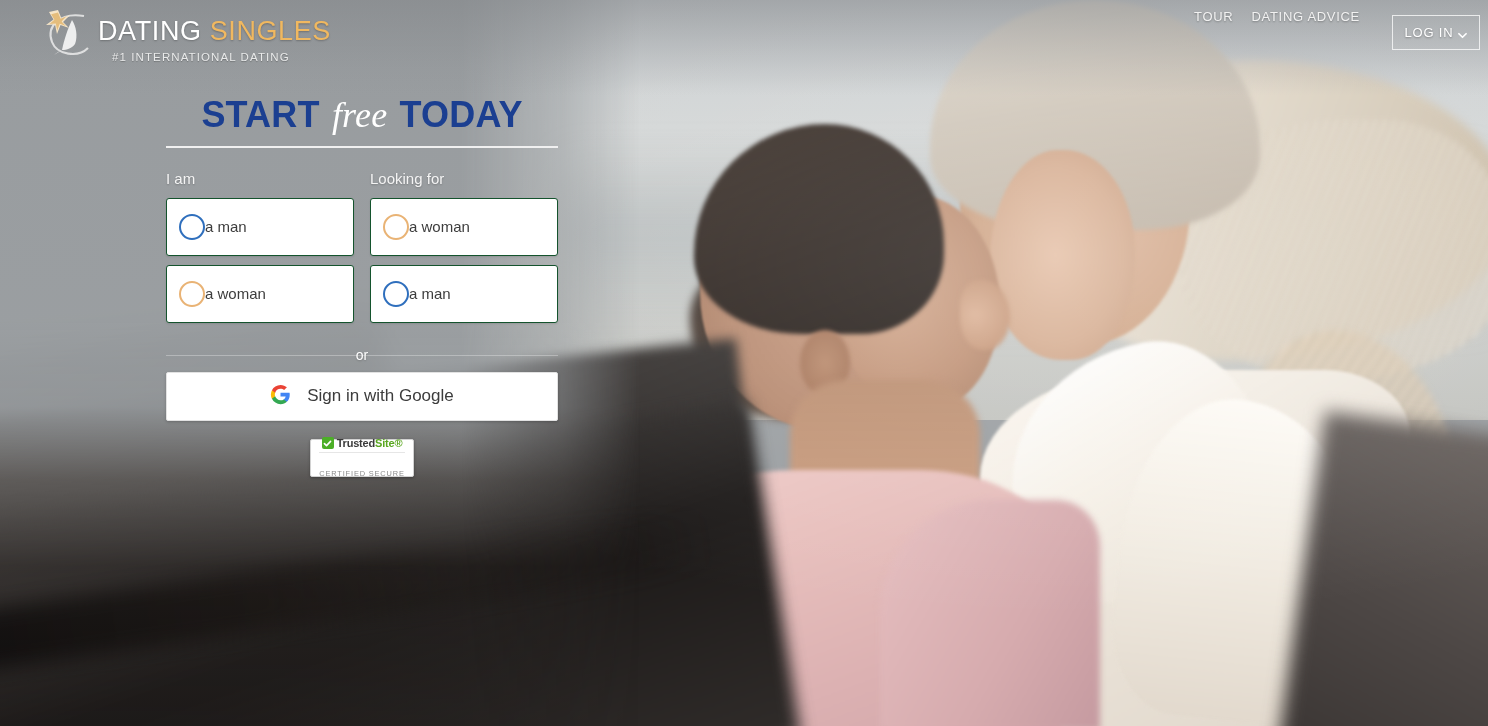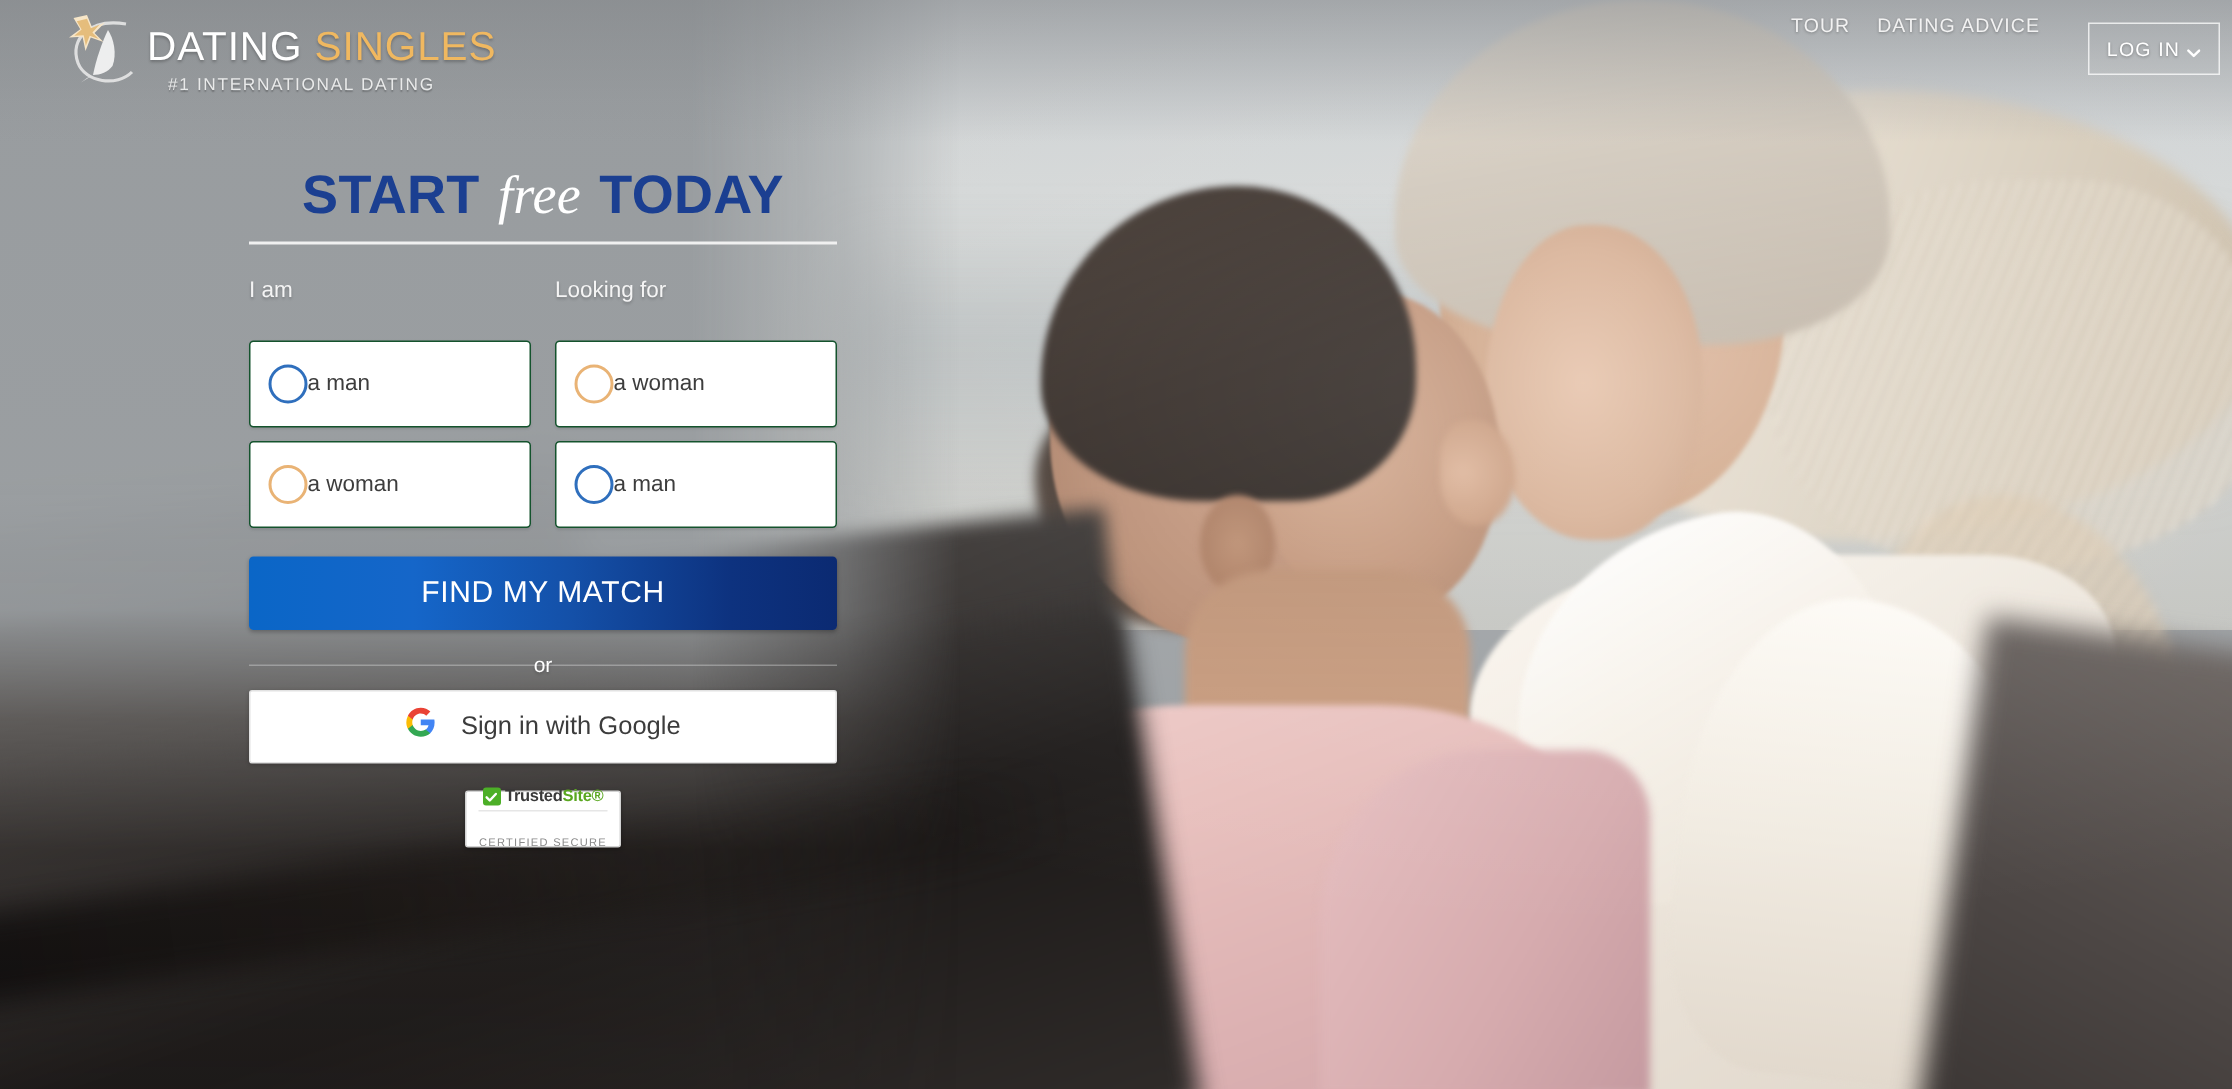--- a/index.html
+++ b/index.html
@@ -260,21 +260,21 @@
     border: 1px solid rgba(255,255,255,.75);
     display: flex; align-items: center; justify-content: center; gap: 5px;
     color: #fff; font-size: 13px; letter-spacing: .8px;
     cursor: pointer; background: transparent;
     text-shadow: 0 1px 2px rgba(0,0,0,.3);
   }
   .chev { display: inline-block; width: 9px; height: 9px; }
 
   
   .form-wrap {
-    position: absolute; left: 166px; top: 110px; width: 392px;
+    position: absolute; left: 166px; top: 95px; width: 392px;
     z-index: 30;
   }
   .headline {
     text-align: center;
     font-size: 36px; font-weight: 700; letter-spacing: .2px;
     color: #1b3f91;
     padding-bottom: 10px;
     border-bottom: 2px solid #f0f0f0;
     margin-bottom: 22px;
     line-height: 1.1;
@@ -282,21 +282,21 @@
   }
   .headline .free {
     color: #ffffff; font-style: italic; font-weight: 400;
     font-family: "Liberation Serif", serif;
     font-size: 36px;
     padding: 0 2px;
   }
   .cols { display: flex; gap: 16px; }
   .col { flex: 1; }
   .col-label {
-    color: #f4f4f4; font-size: 15px; margin-bottom: 25px;
+    color: #f4f4f4; font-size: 15px; margin-bottom: 11px;
     text-shadow: 0 1px 2px rgba(0,0,0,.22);
   }
   .opt {
     height: 58px; background: #fff;
     border: 1px solid #14532d; border-radius: 3px;
     display: flex; align-items: center; 
     padding-left: 12px; margin-bottom: 9px;
     cursor: pointer;
     box-shadow: 0 1px 2px rgba(0,0,0,.10);
   }
@@ -469,21 +469,20 @@
           <span class="opt-label">a woman</span>
         </div>
 
         <div class="opt">
           <span class="radio"></span>
           <span class="opt-label">a man</span>
         </div>
       </div>
     </div>
 
-    <button class="cta">FIND MY MATCH</button>
 
     <div class="or-row">
       <span class="or-text">or</span>
     </div>
 
     <div class="google-btn">
       <span>
         <svg width="21" height="21" viewBox="0 0 48 48">
           <path fill="#4285F4" d="M45.1 24.5c0-1.6-.14-3.14-.4-4.6H24v8.7h11.8c-.5 2.75-2.05 5.08-4.37 6.64v5.52h7.07c4.14-3.8 6.6-9.42 6.6-16.26z"></path>
           <path fill="#34A853" d="M24 46c5.9 0 10.86-1.96 14.48-5.3l-7.07-5.5c-1.96 1.32-4.48 2.1-7.41 2.1-5.7 0-10.52-3.84-12.25-9.02H4.46v5.68C8.06 41.1 15.44 46 24 46z"></path>

